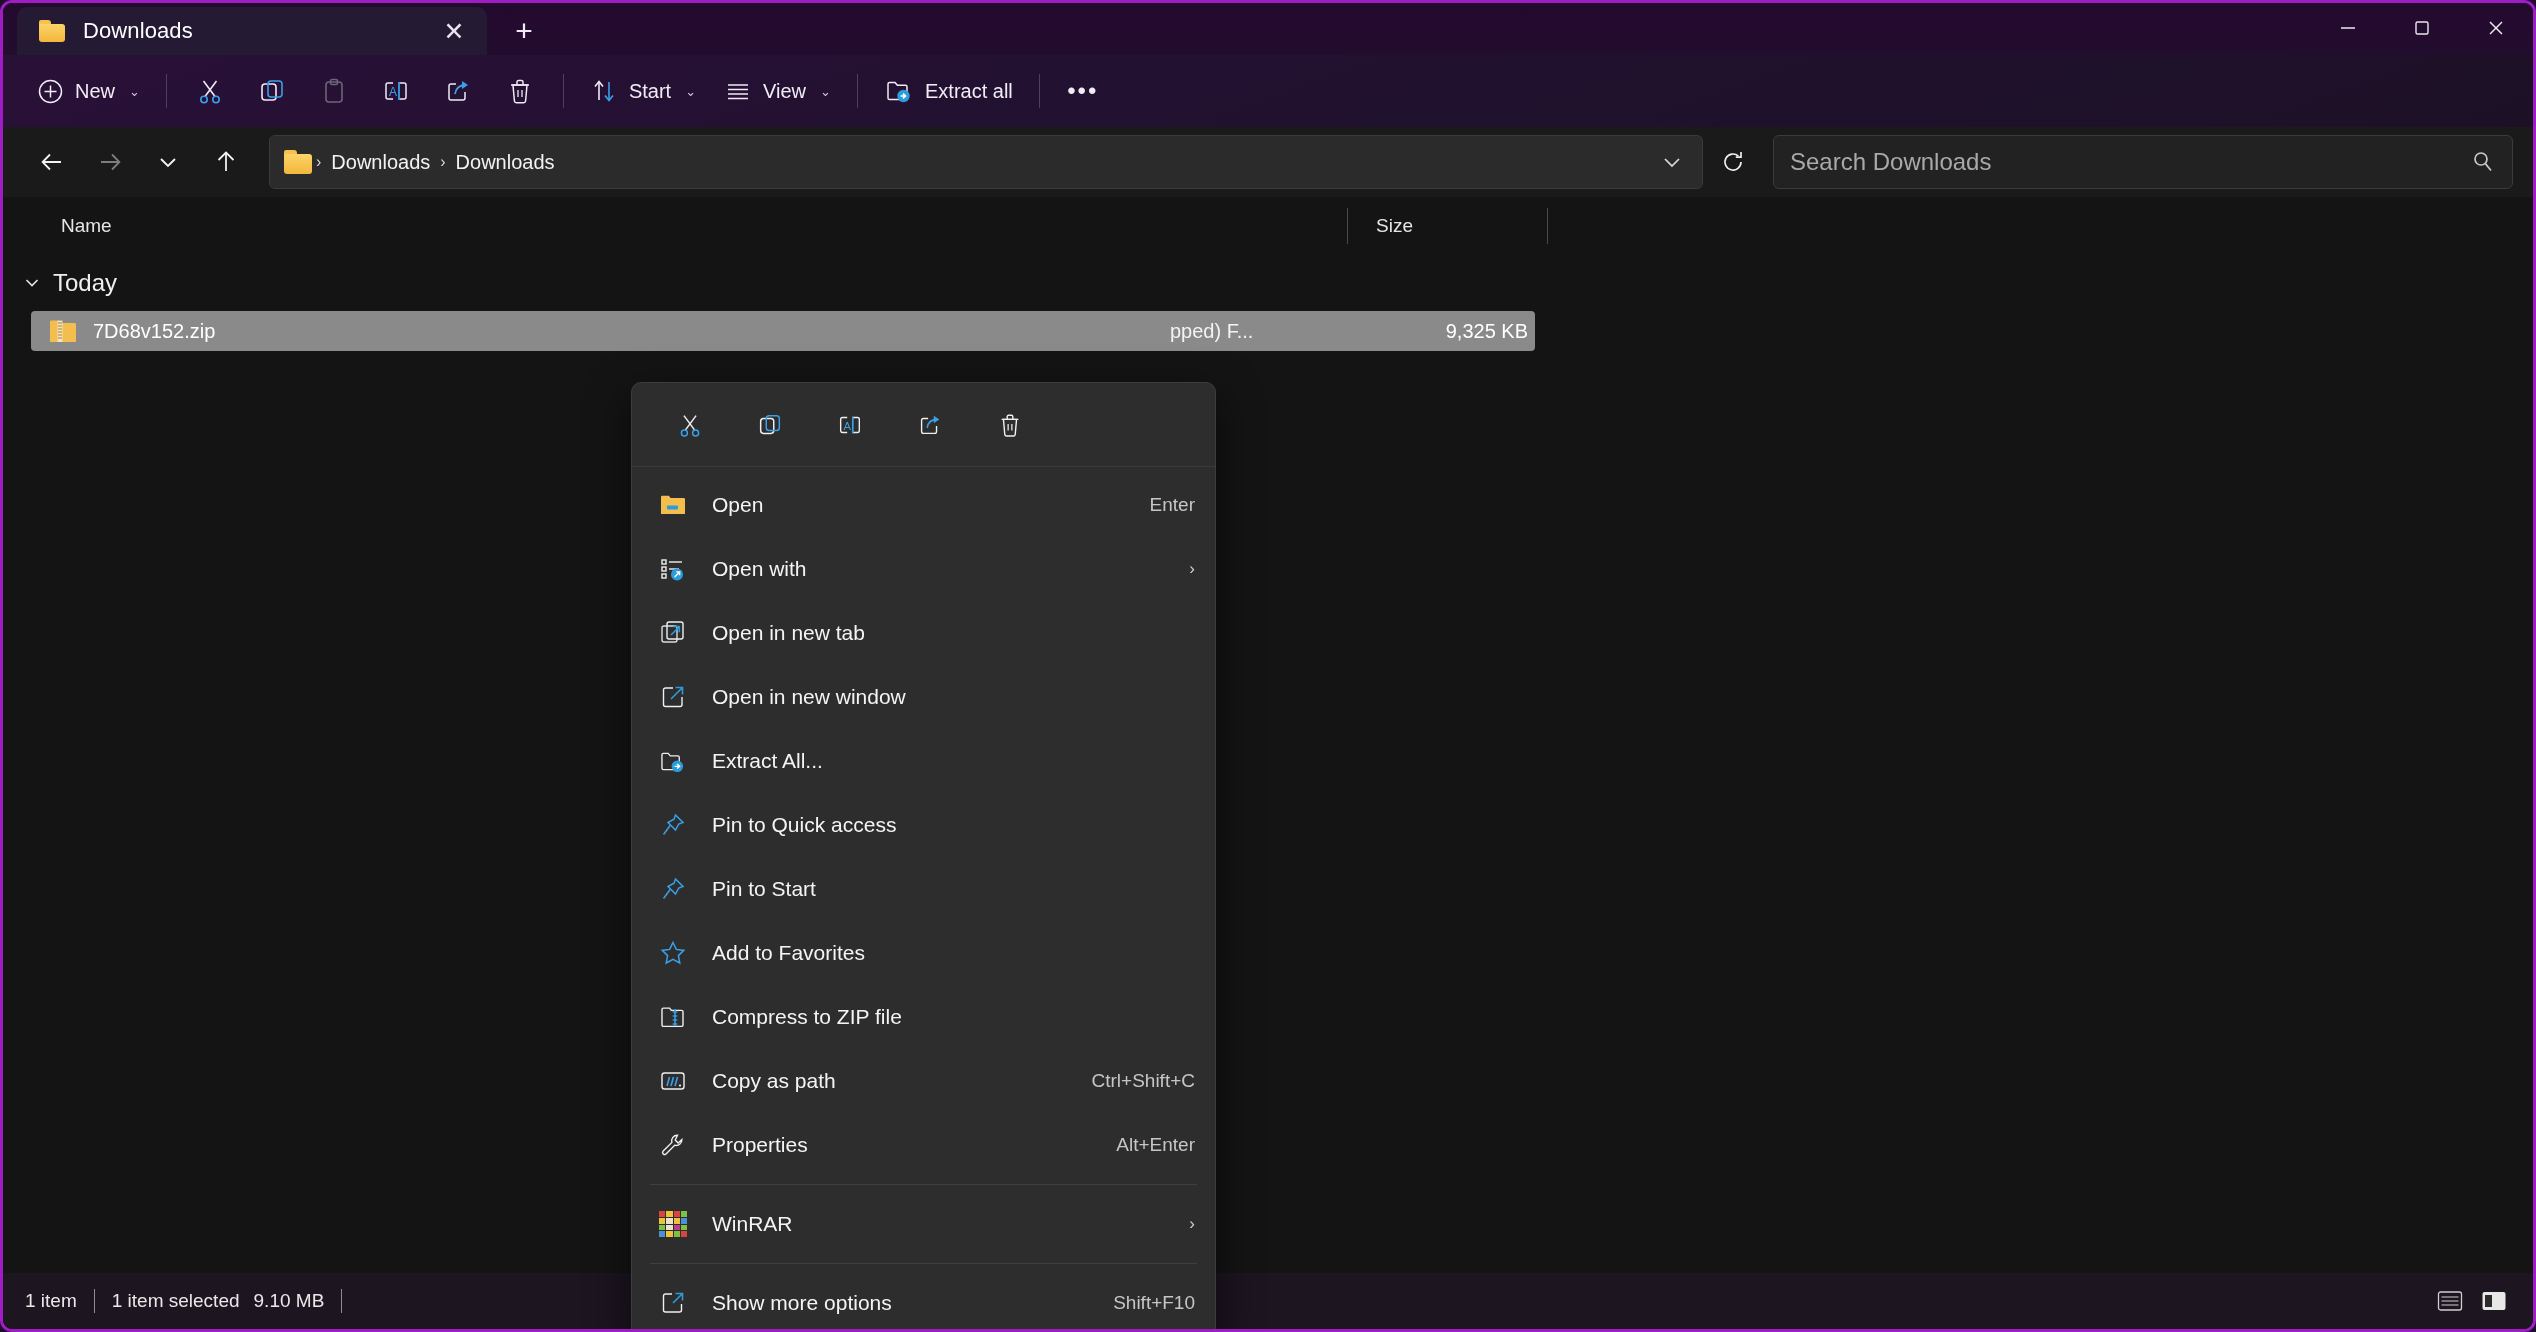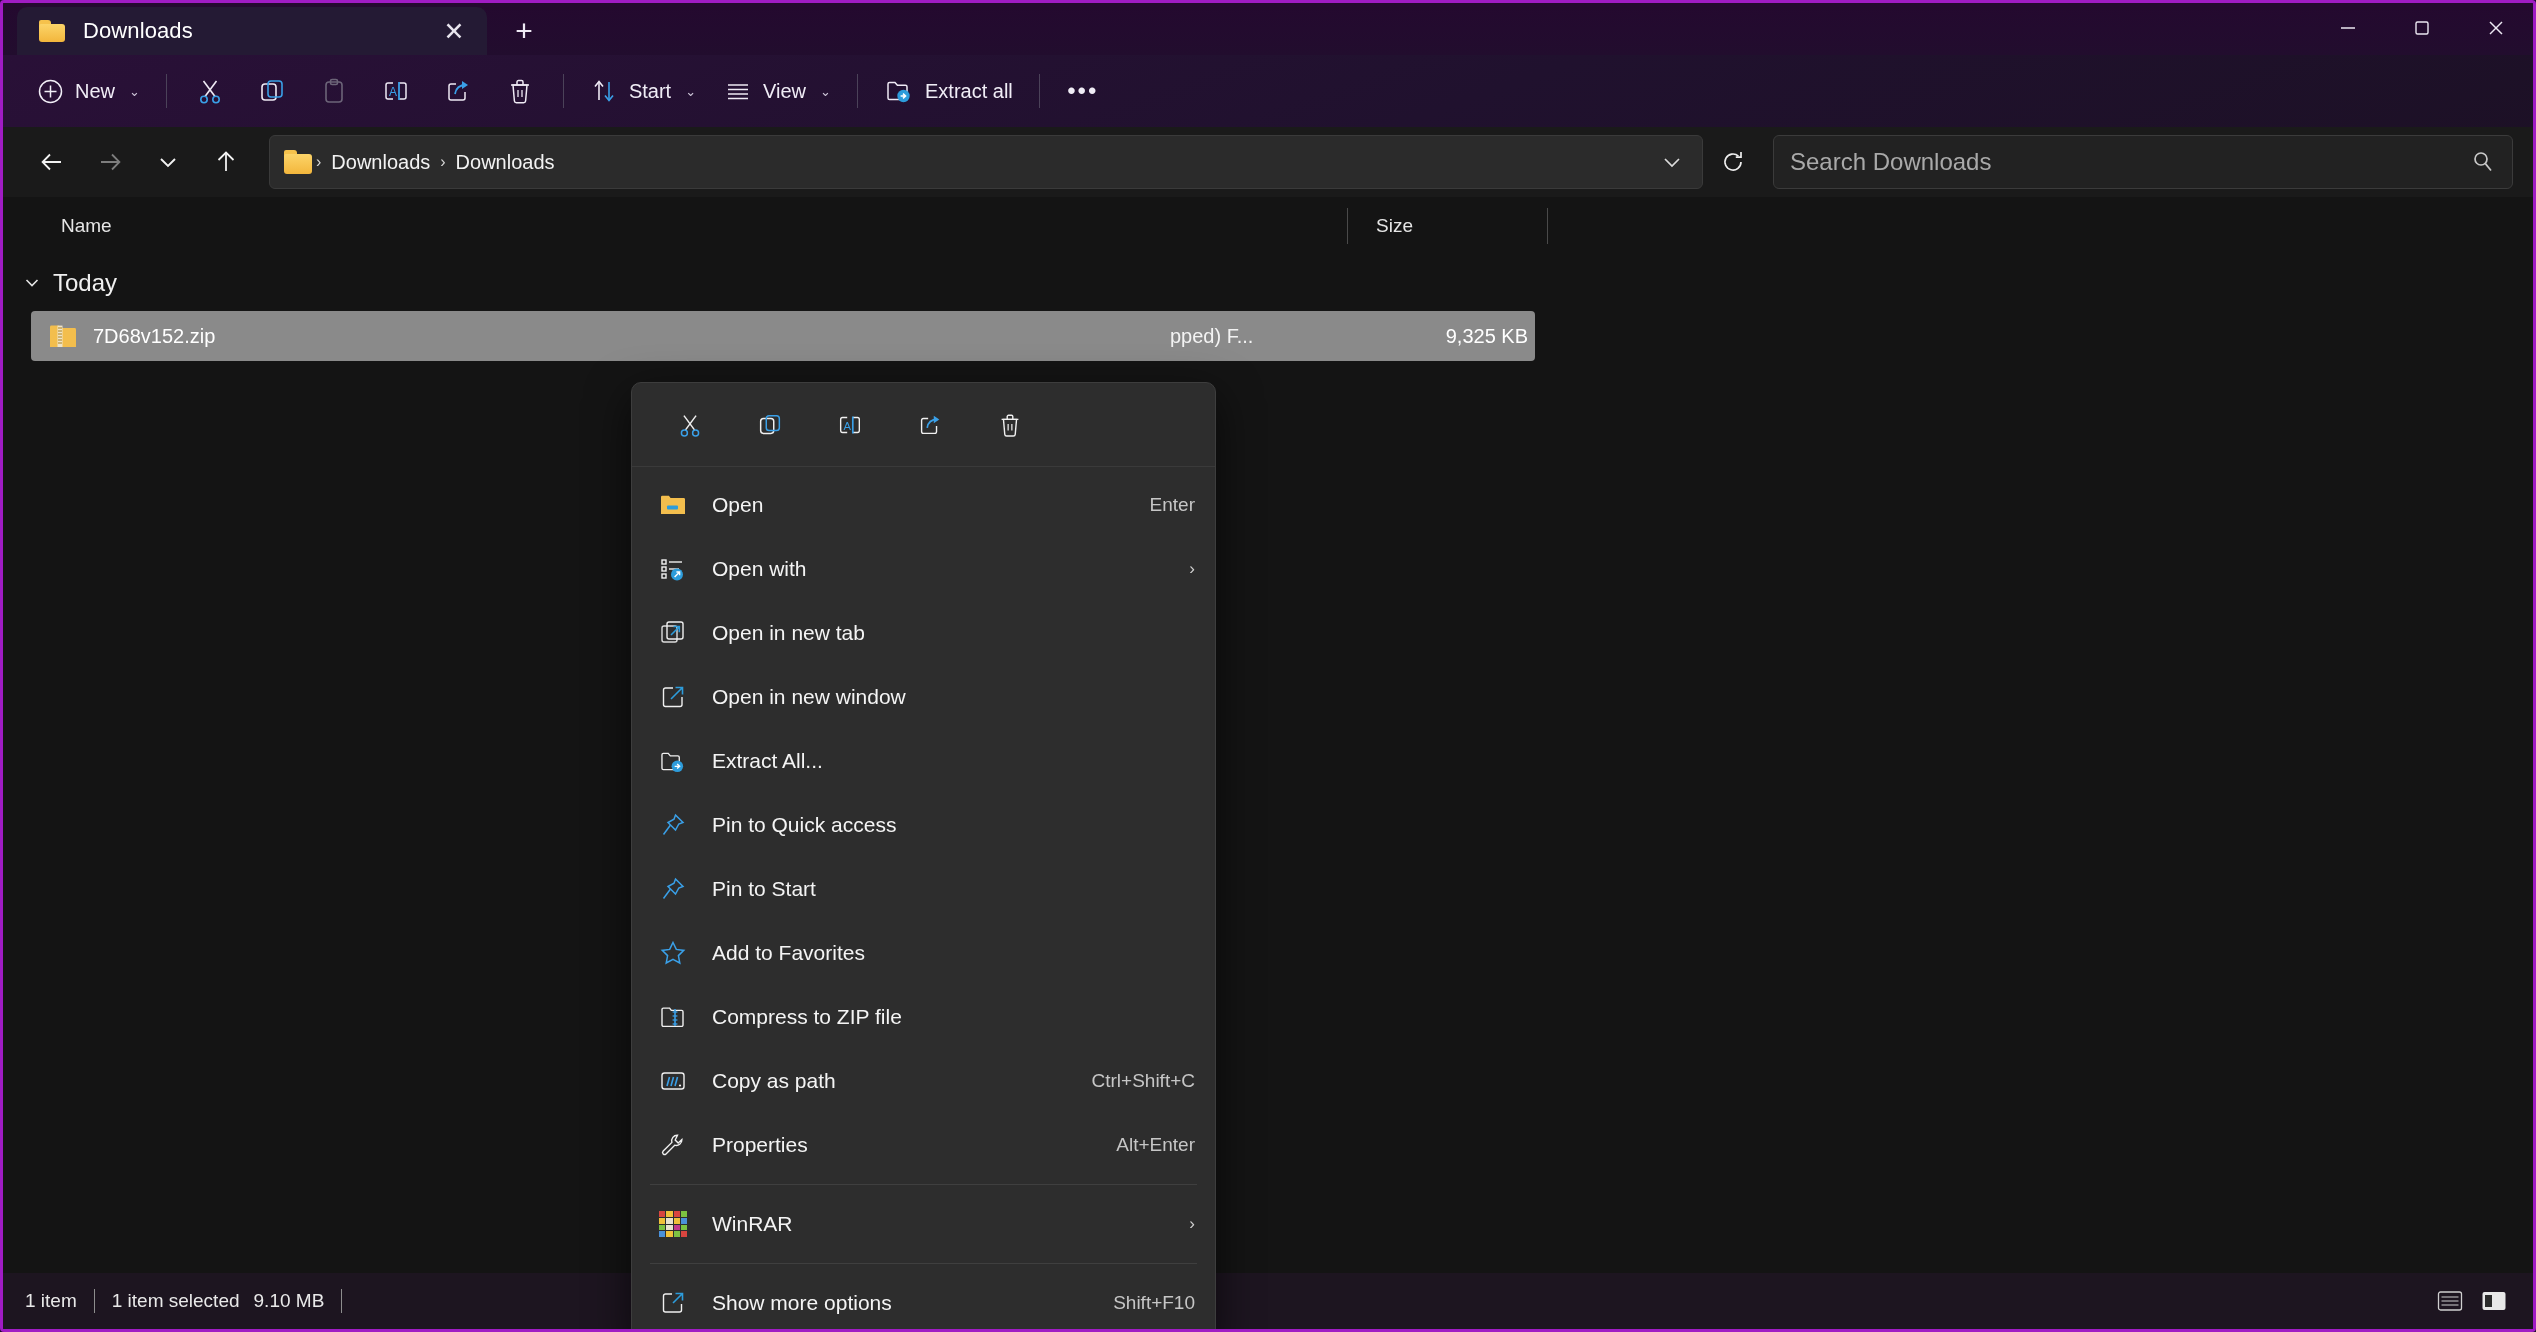--- a/index.html
+++ b/index.html
@@ -9,21 +9,21 @@
     background:#1b0f2b;
     color:#fff;
     -webkit-font-smoothing:antialiased;
   }
 
   
   #window {
     position:absolute; inset:0;
     background:linear-gradient(160deg,#2a1038 0%,#20112e 28%,#1a1020 60%,#17101d 100%);
     border:3px solid #a01cc4;
-    border-radius:4px;
+    border-radius:12px;
     overflow:hidden;
     display:flex; flex-direction:column;
   }
 
   
   #titlebar {
     height:52px; flex:0 0 52px;
     display:flex; align-items:flex-end;
     position:relative;
     background:linear-gradient(180deg,#24092f,#220d2e);
@@ -113,21 +113,21 @@
   }
   .col { position:relative; height:58px; display:flex; align-items:center; }
   .col .divider { position:absolute; right:0; top:11px; bottom:11px; width:1px; background:#4a4a4a; }
   .col-name { width:1345px; padding-left:58px; }
   .col-size { width:200px; padding-left:28px; }
 
   .group-row { height:56px; display:flex; align-items:center; padding-left:20px; gap:12px; font-size:24px;color:#f0f0f0;}
   .group-chev { width:18px; display:flex;align-items:center;justify-content:center;color:#e0e0e0;font-size:14px;}
 
   .file-row {
-    height:50px; margin:0 0 0 28px; width:1504px;
+    height:40px; margin:0 0 0 28px; width:1504px;
     background:#8a8a8a; border-radius:4px;
     display:flex; align-items:center; font-size:20px; color:#fff;
   }
   .file-row .fname { display:flex; align-items:center; gap:16px; width:1320px; padding-left:18px; }
   .file-row .ftype { position:absolute; left:1139px; color:#f3f3f3; }
   .file-row .fsize { width:186px; text-align:right; padding-right:7px; }
   .zipico { width:28px; height:24px; position:relative; flex:0 0 28px;}
 
   
   #statusbar {

